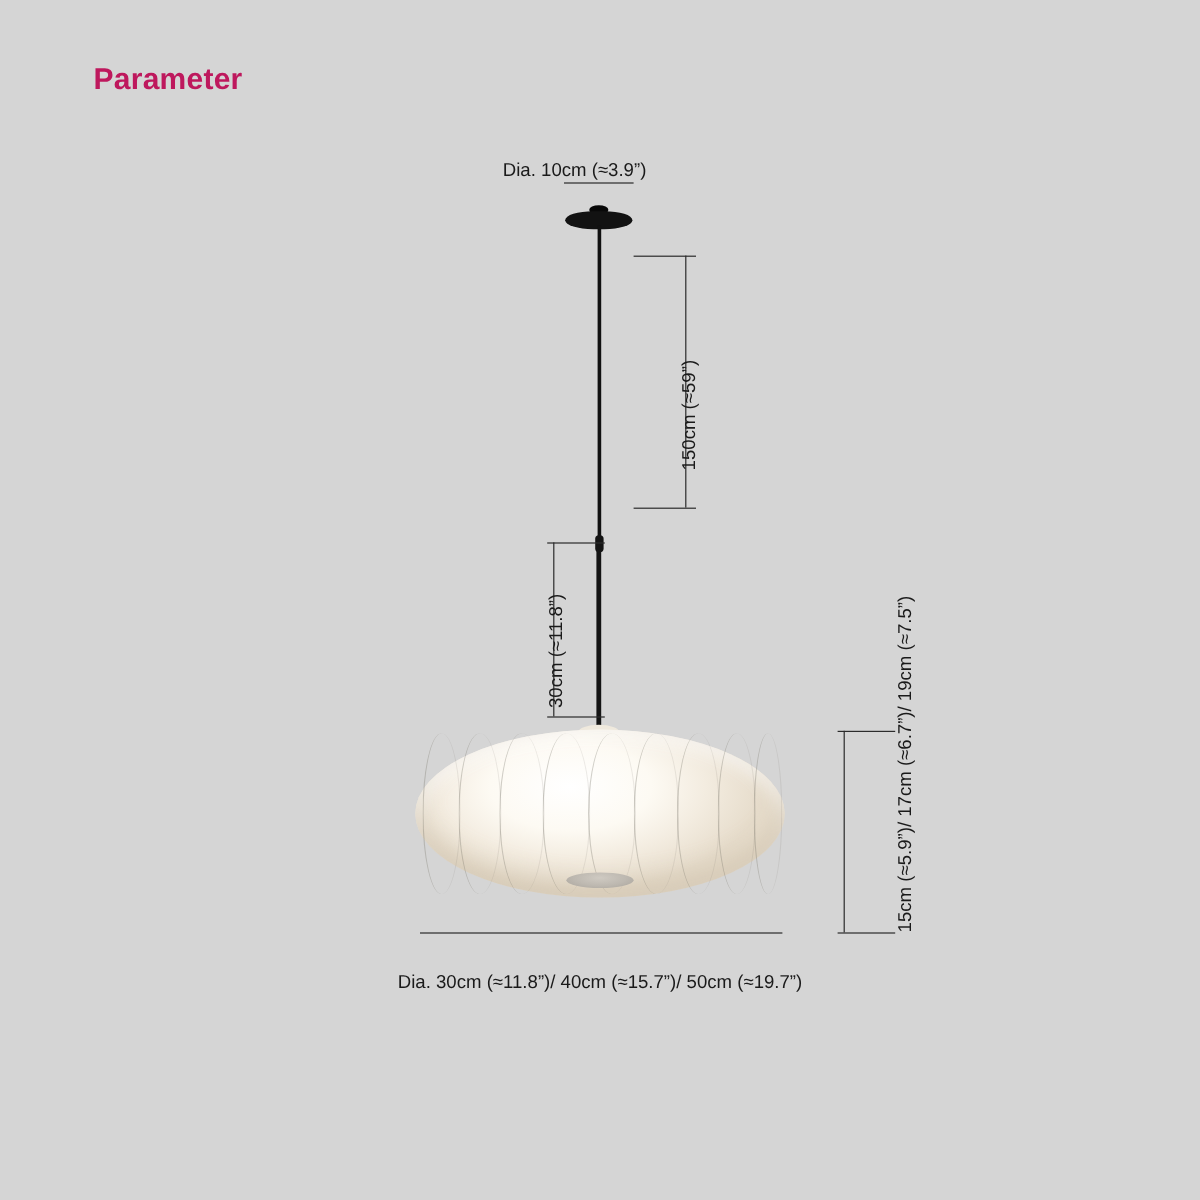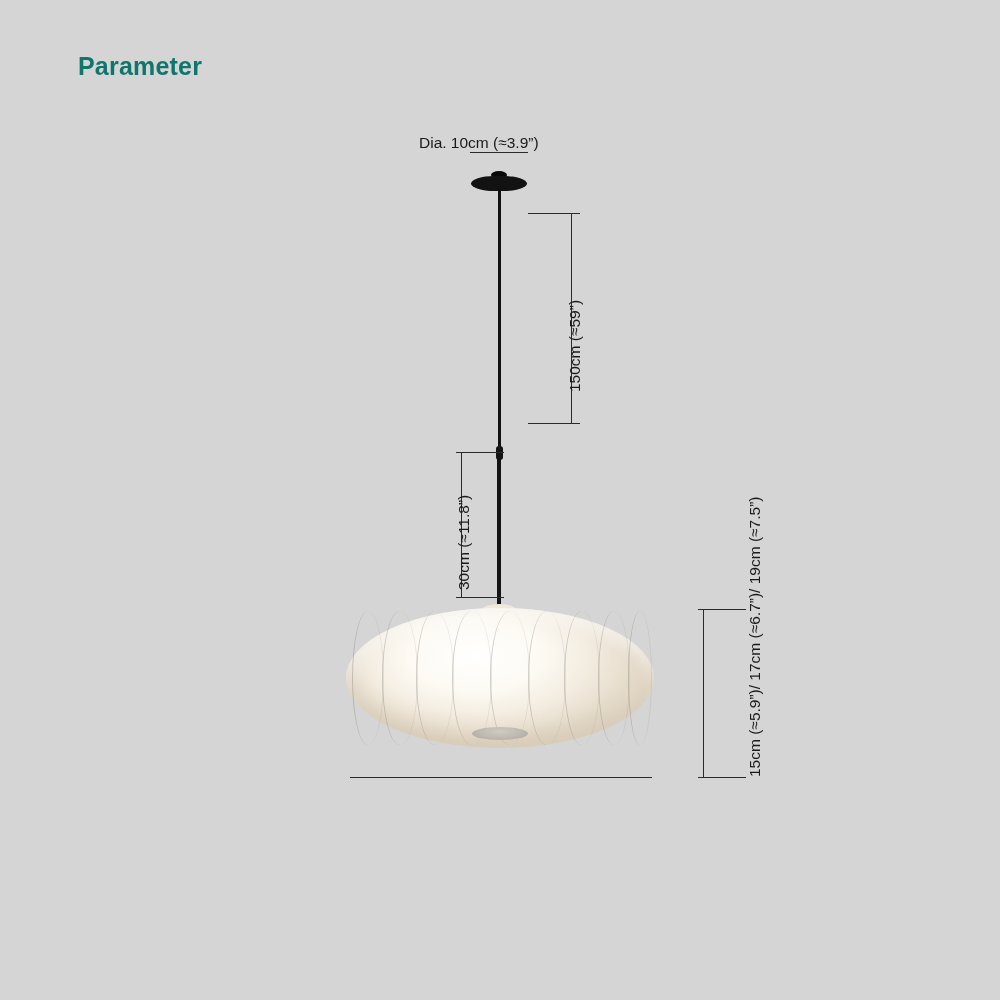--- a/index.html
+++ b/index.html
@@ -17,21 +17,21 @@
     position: relative;
     width: 1000px;
     height: 1000px;
   }
   #title {
     position: absolute;
     left: 78px;
     top: 52px;
     font-size: 25px;
     font-weight: bold;
-    color: #0f766e;
+    color: #be185d;
     letter-spacing: 0.2px;
   }
 
   
   .hline {
     position: absolute;
     height: 1px;
     background: #2b2b2b;
   }
   .vline {
@@ -190,14 +190,15 @@
     <div class="rib-wide" style="left:282px;width:22px;"></div>
   </div>
   <div class="shade-bottom-ring" style="left:472px; top:727px;"></div>
 
   <div class="hline" style="left:698px; top:609px; width:48px;"></div>
   <div class="hline" style="left:698px; top:777px; width:48px;"></div>
   <div class="vline" style="left:703px; top:609px; height:168px;"></div>
   <div class="dimlabel rot" style="left:746px; top:777px;">15cm (≈5.9”)/ 17cm (≈6.7”)/ 19cm (≈7.5”)</div>
 
   <div class="hline" style="left:350px; top:777px; width:302px;"></div>
+  <div id="bottom-caption">Dia. 30cm (≈11.8”)/ 40cm (≈15.7”)/ 50cm (≈19.7”)</div>
 
 </div>
 
 </body></html>

